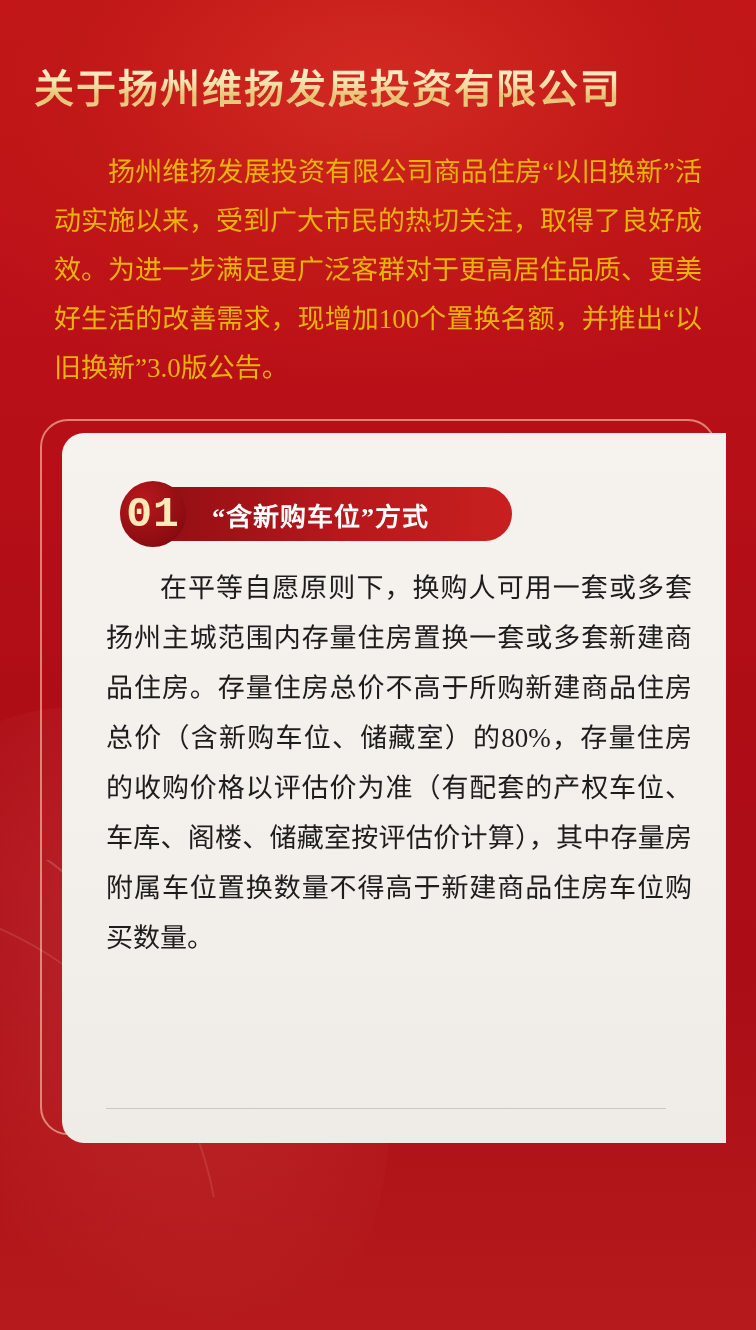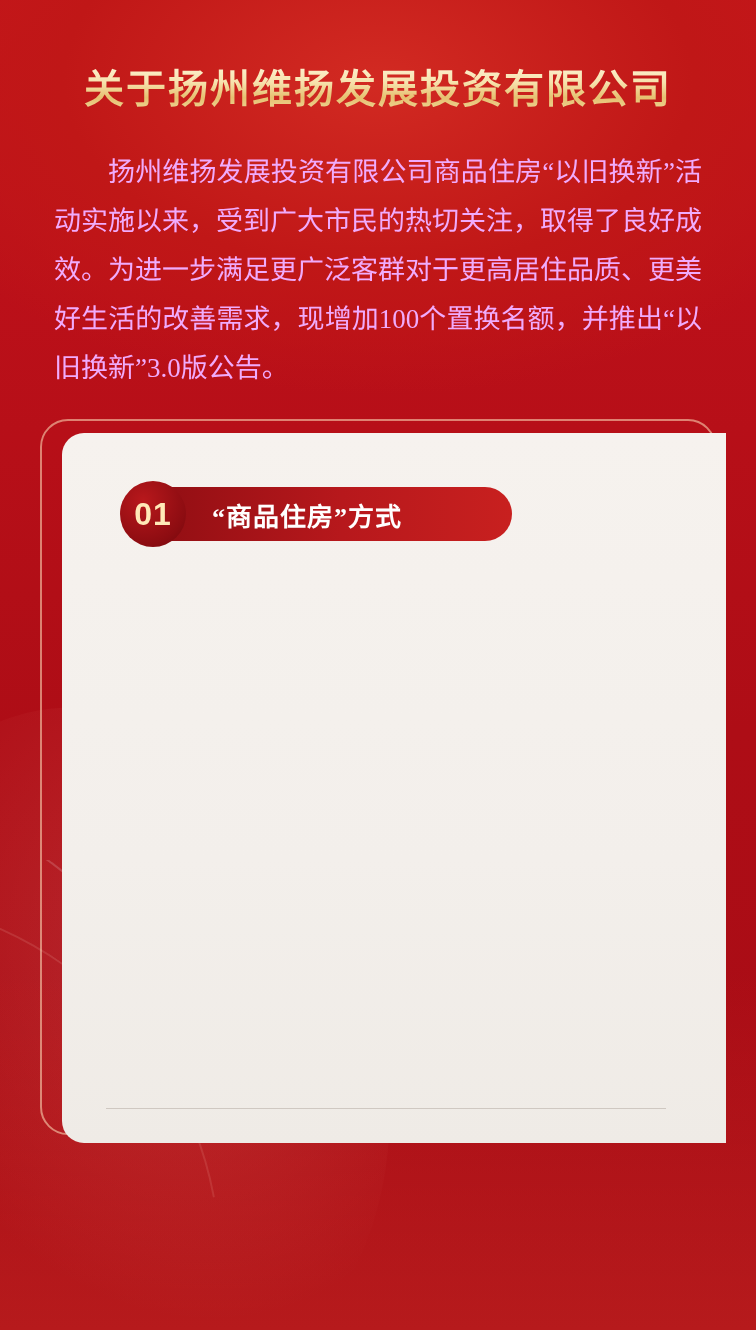--- a/index.html
+++ b/index.html
@@ -78,41 +78,41 @@
   .page {
     position: relative;
     z-index: 2;
     width: 756px;
     height: 1330px;
   }
 
   
   .title-block {
     padding: 58px 34px 0 34px;
-    text-align: center;
+    text-align: left;
   }
   .title-line {
     font-family: "Liberation Serif", "DejaVu Serif", serif;
     font-weight: bold;
     font-size: 40px;
     line-height: 64px;
     letter-spacing: 2px;
     background: linear-gradient(180deg, #fff7e0 0%, #f7e2ad 38%, #e6c070 62%, #f6e4b4 100%);
     -webkit-background-clip: text;
     background-clip: text;
     color: transparent;
     -webkit-text-fill-color: transparent;
     text-shadow: none;
     white-space: nowrap;
   }
 
   
   .intro {
     padding: 26px 54px 0 54px;
-    color: #f0abfc;
+    color: #eab308;
   }
   .intro p {
     margin: 0 0 4px 0;
     font-size: 27px;
     line-height: 49px;
     text-indent: 2em;
     letter-spacing: 0px;
     text-align: justify;
     font-family: "Liberation Serif", "DejaVu Serif", serif;
   }
@@ -155,23 +155,23 @@
   }
   .section-num {
     position: absolute;
     left: -14px;
     top: -6px;
     width: 66px;
     height: 66px;
     border-radius: 50%;
     background: radial-gradient(circle at 35% 30%, #b8181c 0%, #8c0c11 70%, #6f080c 100%);
     color: #ffe9b8;
-    font-family: Liberation Sans, sans-serif;
+    font-family: Liberation Mono, monospace;
     font-weight: bold;
-    font-size: 32px;
+    font-size: 43px;
     display: flex;
     align-items: center;
     justify-content: center;
     letter-spacing: 1px;
   }
   .section-title {
     margin-left: 78px;
     color: #ffffff;
     font-size: 26px;
     font-weight: bold;
@@ -219,21 +219,24 @@
   <div class="intro">
     <p>扬州维扬发展投资有限公司商品住房“以旧换新”活动实施以来，受到广大市民的热切关注，取得了良好成效。为进一步满足更广泛客群对于更高居住品质、更美好生活的改善需求，现增加100个置换名额，并推出“以旧换新”3.0版公告。</p>
   </div>
 
   <div class="card-wrap">
     <div class="card-outline"></div>
     <div class="card">
 
       <div class="section-head">
         <div class="section-num">01</div>
-        <div class="section-title">“商品住房”方式</div>
+        <div class="section-title">“含新购车位”方式</div>
       </div>
 
+      <div class="card-body">
+        <p>在平等自愿原则下，换购人可用一套或多套扬州主城范围内存量住房置换一套或多套新建商品住房。存量住房总价不高于所购新建商品住房总价（含新购车位、储藏室）的80%，存量住房的收购价格以评估价为准（有配套的产权车位、车库、阁楼、储藏室按评估价计算），其中存量房附属车位置换数量不得高于新建商品住房车位购买数量。</p>
+      </div>
 
       <div class="card-divider"></div>
     </div>
   </div>
 
 </div>
 
 </body></html>

